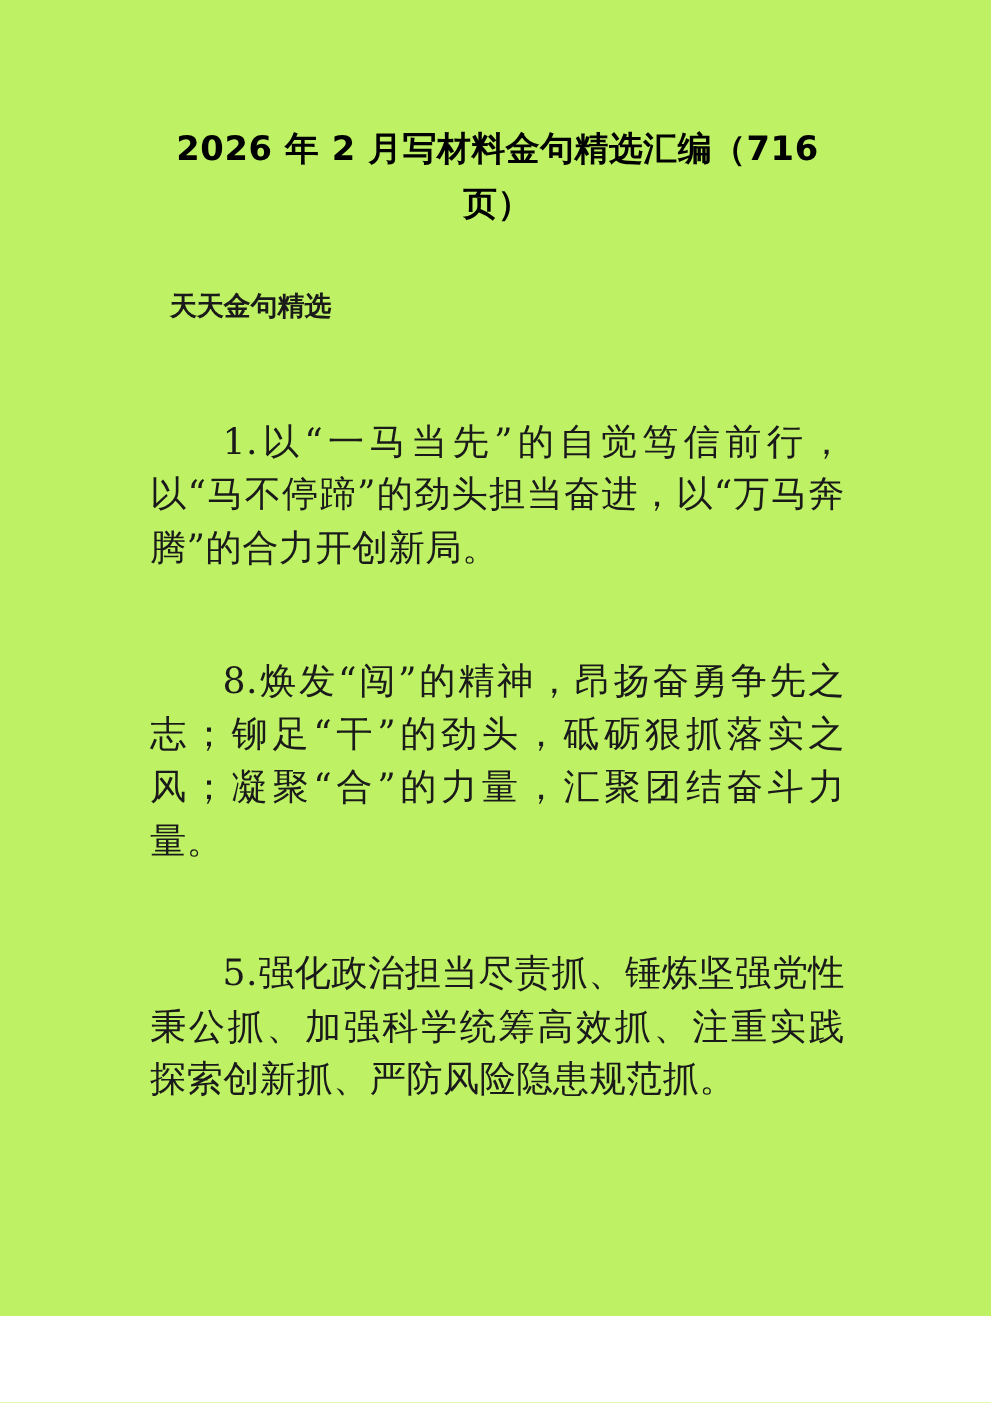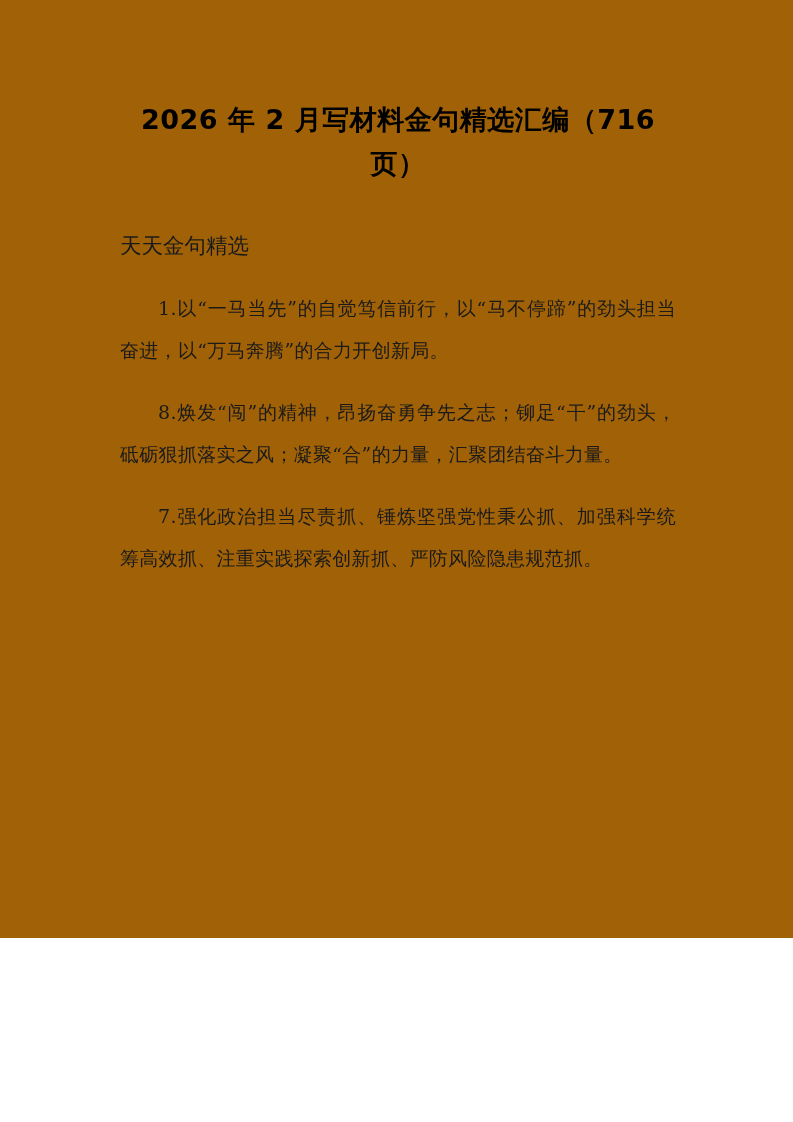--- a/index.html
+++ b/index.html
@@ -3,23 +3,23 @@
 <meta charset="utf-8">
 <style>
   html, body {
     margin: 0;
     padding: 0;
     background: #ffffff;
   }
   .page {
     position: relative;
     width: 793px;
-    height: 938px;
+    height: 1053px;
     margin: 0 auto;
-    background: #a16207;
+    background: #bef264;
     overflow: hidden;
     font-family: "DejaVu Serif", serif;
     color: #1a1a1a;
   }
   .content {
     position: absolute;
     left: 120px;
     top: 0;
     width: 556px;
     padding-top: 98px;
@@ -29,30 +29,30 @@
     margin: 0;
     font-size: 27px;
     font-weight: 700;
     line-height: 44px;
     text-align: center;
     letter-spacing: 0.5px;
     color: #000000;
     font-family: "DejaVu Sans", "DejaVu Serif", sans-serif;
   }
   .section-heading {
-    margin: 39px 0 0 0;
+    margin: 39px 0 0 16px;
     font-size: 21.5px;
-    font-weight: 400;
+    font-weight: 700;
     line-height: 42.5px;
     text-align: left;
     color: #1a1a1a;
   }
   .body-para {
-    margin: 19px 0 0 0;
-    font-size: 19px;
+    margin: 64px 0 0 0;
+    font-size: 29px;
     font-weight: 400;
     line-height: 42.5px;
     text-indent: 2em;
     text-align: justify;
     text-justify: inter-character;
     letter-spacing: 0.3px;
     color: #1a1a1a;
   }
 </style>
 </head>
@@ -62,16 +62,16 @@
   <div class="content">
     <h1 class="doc-title">2026 年 2 月写材料金句精选汇编（716 页）</h1>
 
     <p class="section-heading">天天金句精选</p>
 
     <p class="body-para">1.以“一马当先”的自觉笃信前行，以“马不停蹄”的劲头担当奋进，以“万马奔腾”的合力开创新局。</p>
 
 
     <p class="body-para">8.焕发“闯”的精神，昂扬奋勇争先之志；铆足“干”的劲头，砥砺狠抓落实之风；凝聚“合”的力量，汇聚团结奋斗力量。</p>
 
-    <p class="body-para">7.强化政治担当尽责抓、锤炼坚强党性秉公抓、加强科学统筹高效抓、注重实践探索创新抓、严防风险隐患规范抓。</p>
+    <p class="body-para">5.强化政治担当尽责抓、锤炼坚强党性秉公抓、加强科学统筹高效抓、注重实践探索创新抓、严防风险隐患规范抓。</p>
 
   </div>
 </div>
 
 </body></html>

